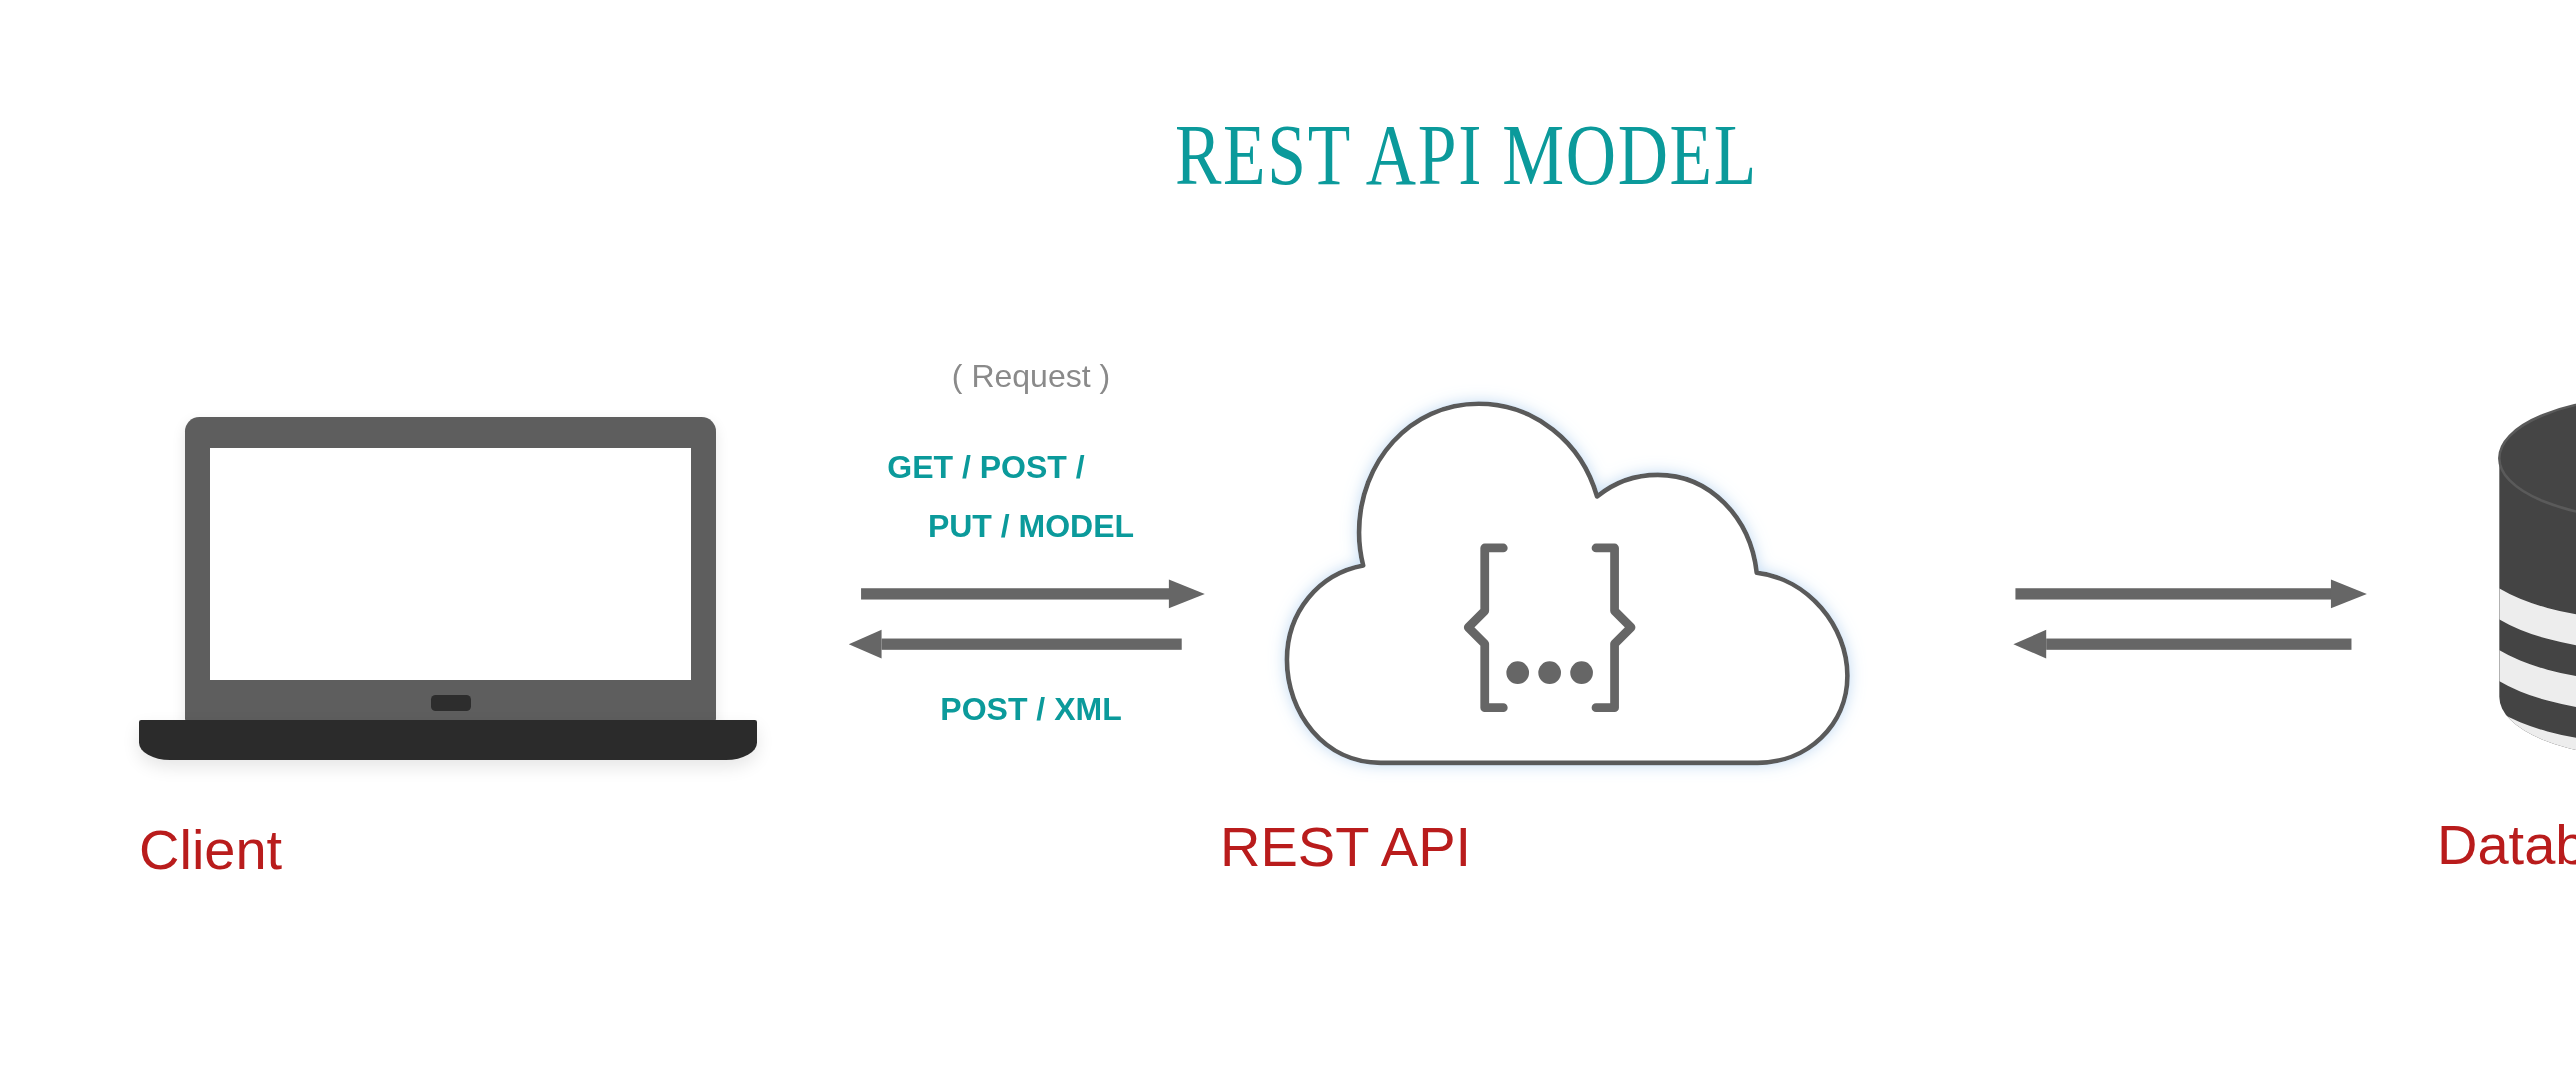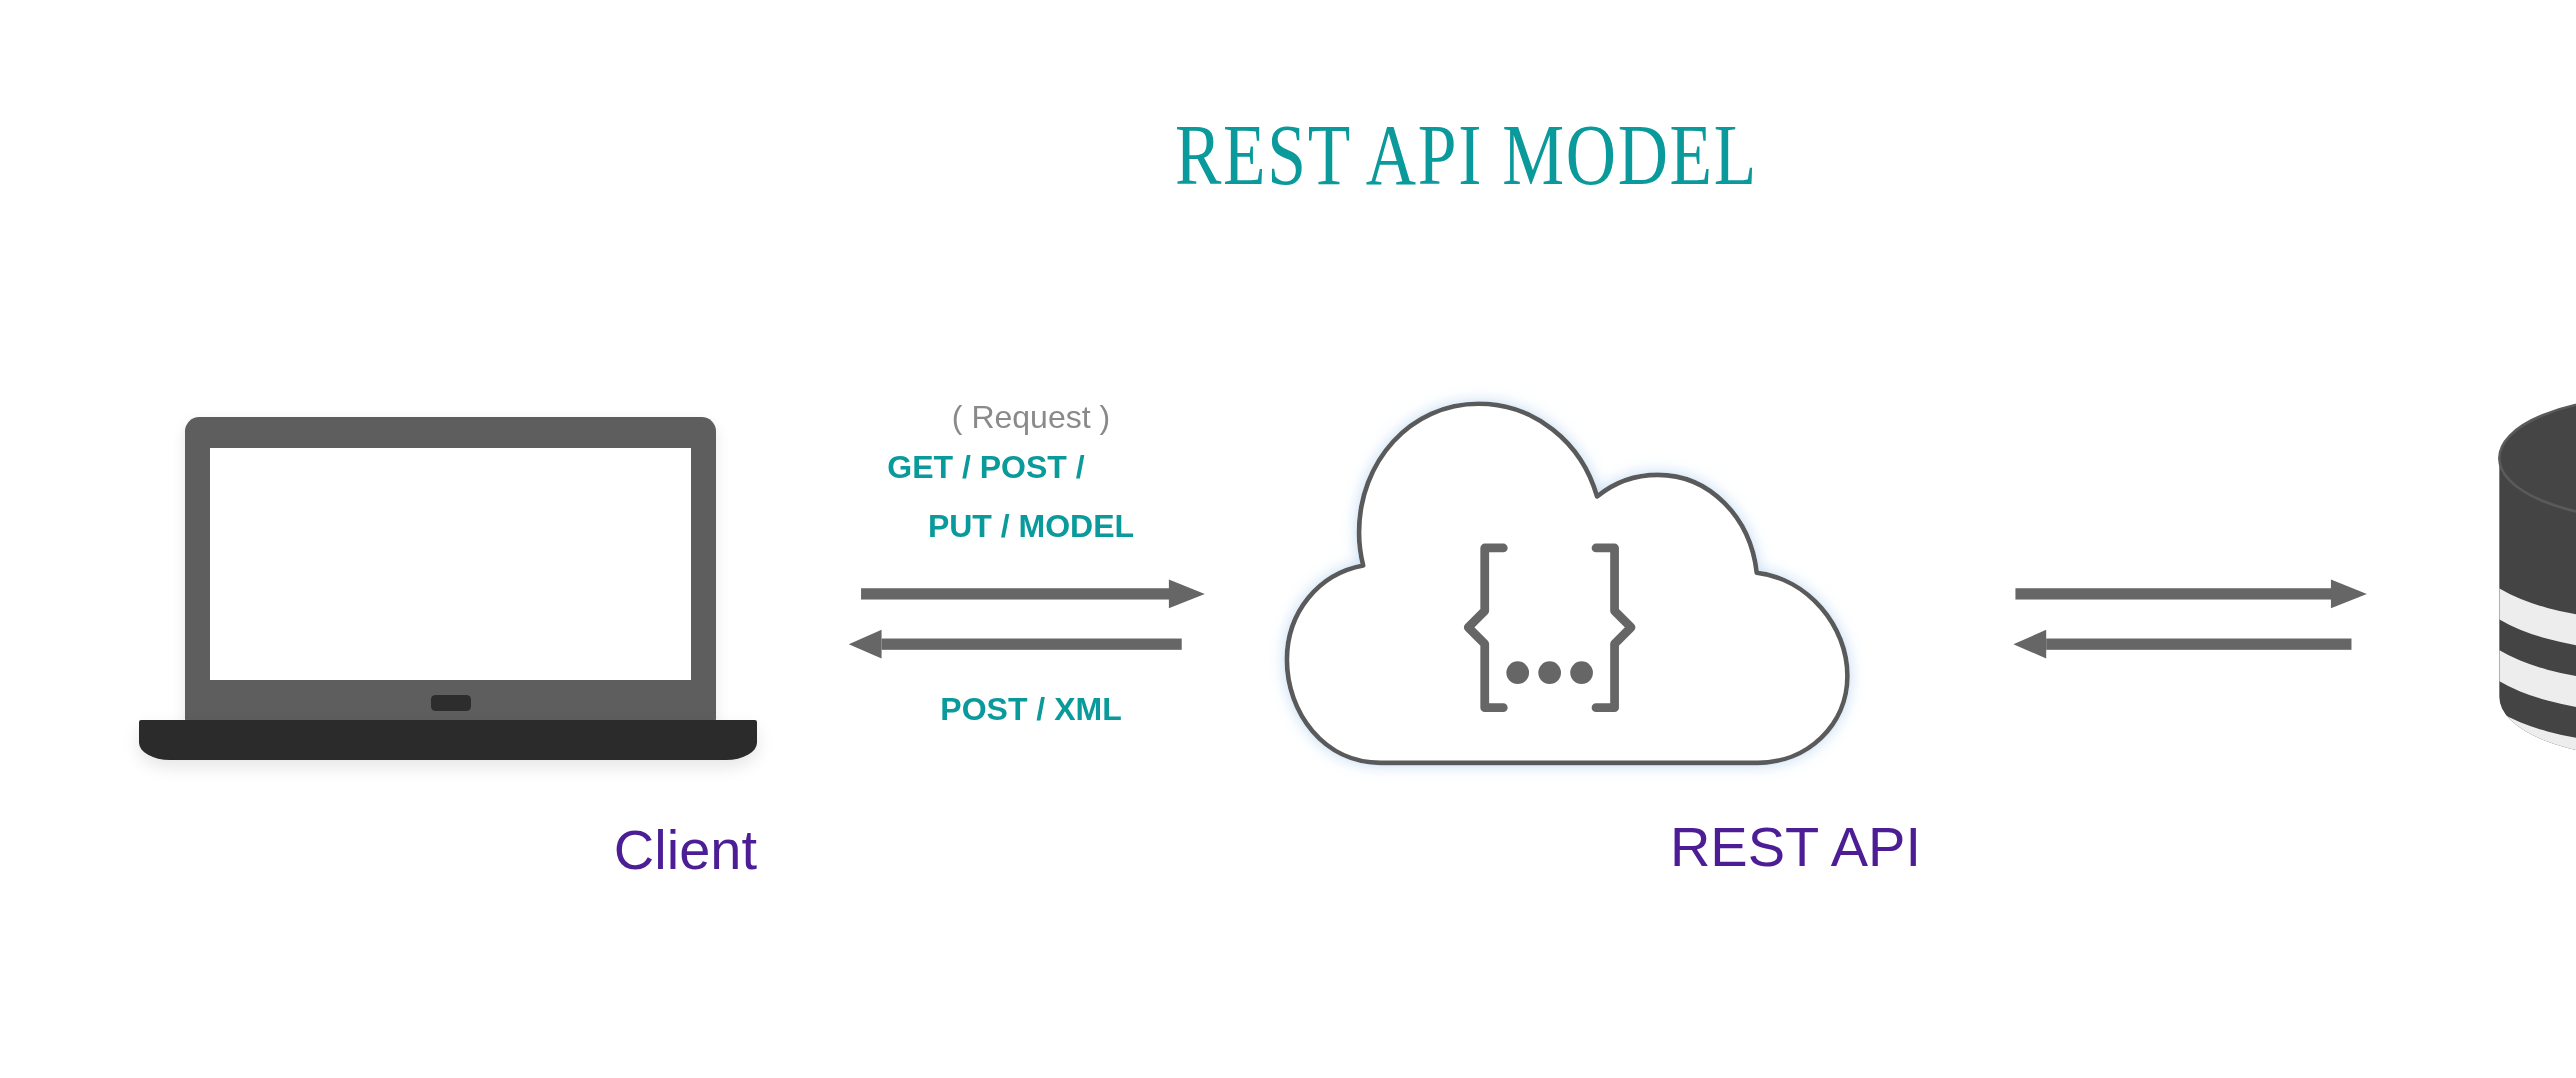--- a/index.html
+++ b/index.html
@@ -30,24 +30,24 @@
     color: #0b9a9b;
     transform: scaleX(0.80);
     transform-origin: 50% 50%;
     white-space: nowrap;
     line-height: 1;
   }
 
   
   .node-label {
     position: absolute;
-    text-align: right;
+    text-align: left;
     font-size: 56px;
     font-weight: 400;
-    color: #4c1d95;
+    color: #b91c1c;
     white-space: nowrap;
     line-height: 1;
   }
 
   
   #laptop {
     position: absolute;
     left: 139px;
     top: 412px;
     width: 618px;
@@ -141,21 +141,21 @@
 
   <div id="laptop">
     <div id="laptop-body">
       <div id="laptop-screen"></div>
       <div id="laptop-trackpad-notch"></div>
     </div>
     <div id="laptop-base"></div>
   </div>
   <div class="node-label" style="left:139px; top:822px; width:618px;">Client</div>
 
-  <div class="edge-text muted" style="left:835px; top:401px; width:392px;">( Request )</div>
+  <div class="edge-text muted" style="left:835px; top:360px; width:392px;">( Request )</div>
   <div class="edge-text accent" style="left:790px; top:451px; width:392px;">GET / POST /</div>
   <div class="edge-text accent" style="left:835px; top:510px; width:392px;">PUT / MODEL</div>
 
   <div class="arrow-group" style="left:845px; top:559px;">
     <svg class="arrow-svg" width="381" height="118" viewBox="0 0 740 230" xmlns="http://www.w3.org/2000/svg">
 
       <g>
         <rect x="30" y="57" width="610" height="22" fill="#666666"></rect>
         <polygon points="630,40 630,96 700,68" fill="#666666"></polygon>
       </g>

